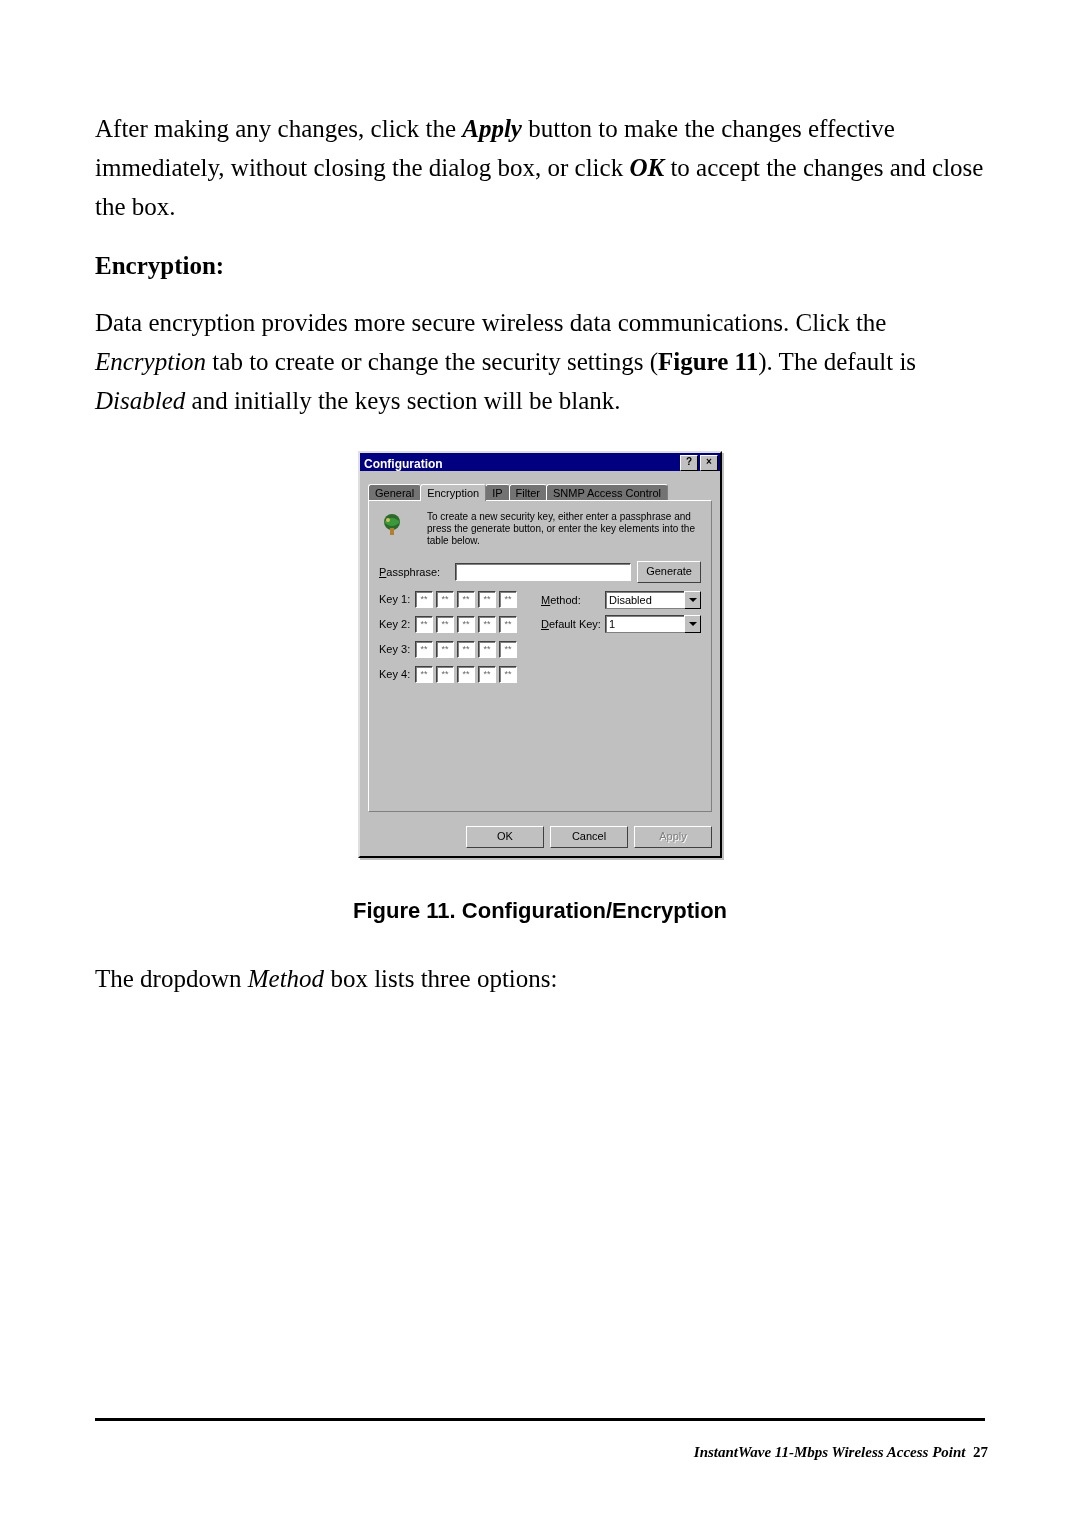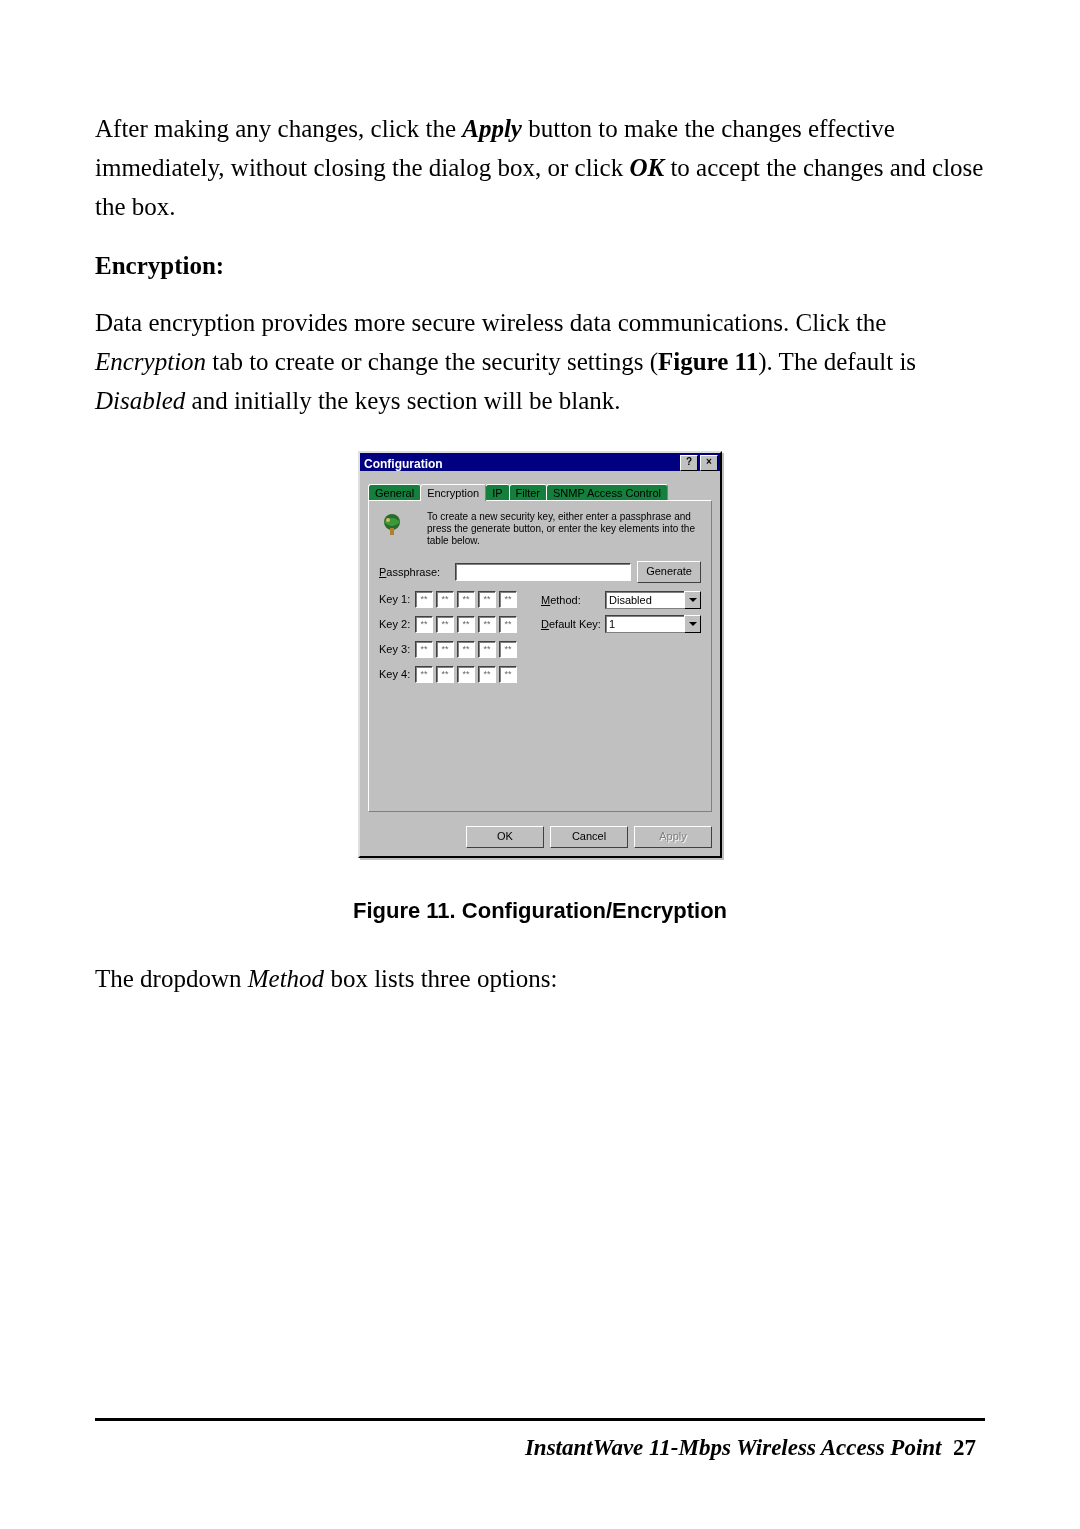--- a/index.html
+++ b/index.html
@@ -49,23 +49,23 @@
   }
   ol.method-list li { margin-bottom: 20px; padding-left: 8px; }
   .footer-rule {
     position: absolute;
     left: 95px; right: 95px;
     bottom: 108px;
     border-top: 3px solid #000;
   }
   .footer-text {
     position: absolute;
-    right: 104px;
+    right: 92px;
     bottom: 68px;
-    font-size: 23px;
+    font-size: 15px;
     font-style: italic;
     font-weight: bold;
   }
   .footer-text .pn {
     font-style: normal;
     font-weight: bold;
   }
 
   
   .win {
@@ -106,21 +106,21 @@
     padding: 8px 8px 8px 8px;
   }
   .tabs {
     display: flex;
     gap: 0;
     margin-top: 4px;
   }
   .tab {
     border: 1px solid #808080;
     border-bottom: none;
-    background: #15803d;
+    background: #737373;
     padding: 2px 6px;
     font-size: 11px;
     margin-right: -1px;
     position: relative;
     top: 1px;
     border-top-left-radius: 3px;
     border-top-right-radius: 3px;
     color: #000;
     border-top-color: #fff;
     border-left-color: #fff;

